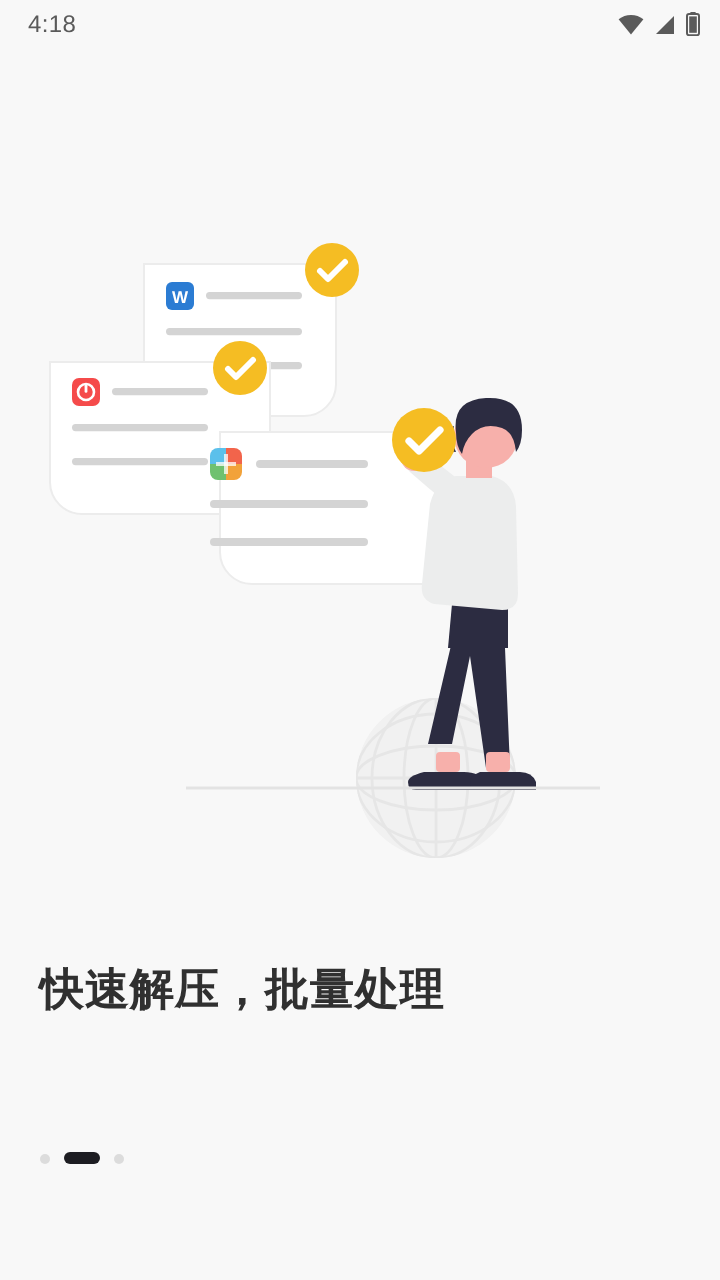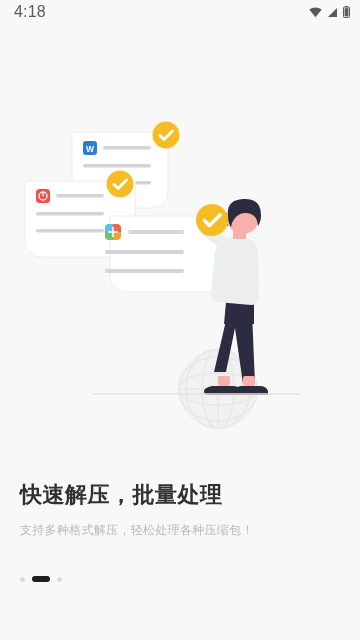--- a/index.html
+++ b/index.html
@@ -16,21 +16,21 @@
   }
 
   
   .statusbar {
     position:absolute; top:0; left:0;
     width:360px; height:24px;
     display:flex; align-items:center;
     padding:0 10px 0 14px;
   }
   .status-time {
-    font-size:16px; color:#5a5a5a; letter-spacing:0.2px;
+    font-size:12px; color:#5a5a5a; letter-spacing:0.2px;
   }
   .status-icons {
     margin-left:auto;
     display:flex; align-items:center; gap:5px;
   }
   .status-icons svg { display:block; }
 
   
   .illustration {
     position:absolute; top:24px; left:0;
@@ -192,21 +192,20 @@
         <circle cx="212" cy="196" r="16" fill="#f5bd23"></circle>
         <path d="M204.5 196.5 l5 5 l10.5 -10.5" fill="none" stroke="#ffffff" stroke-width="3.6" stroke-linecap="round" stroke-linejoin="round"></path>
       </g>
 
       <line x1="93" y1="370" x2="300" y2="370" stroke="#e3e3e3" stroke-width="1.6"></line>
     </svg>
   </div>
 
   <div class="textblock">
     <div class="headline">快速解压，批量处理</div>
-    <div class="subline">支持多种格式解压，轻松处理各种压缩包！</div>
   </div>
 
   <div class="dots">
     <span class="dot"></span>
     <span class="dot active"></span>
     <span class="dot"></span>
   </div>
 
 </div>
 

